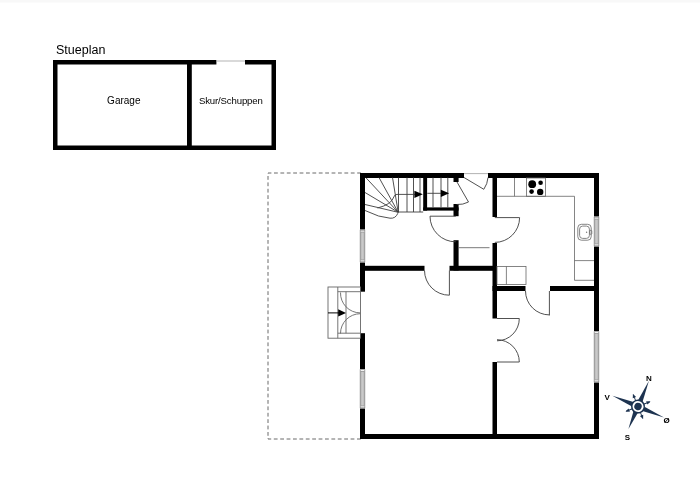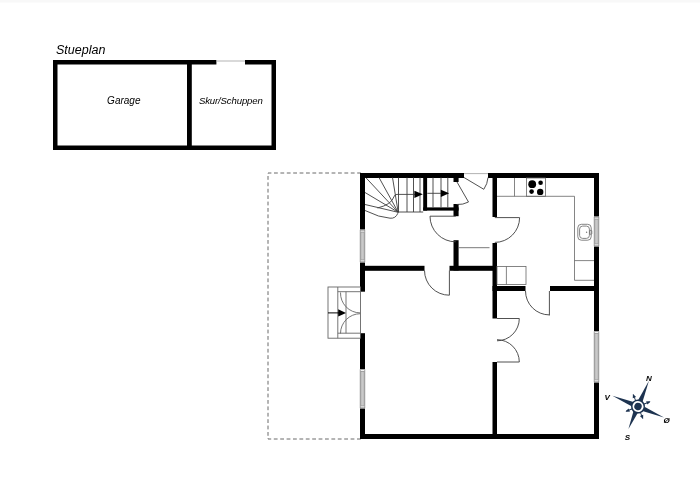--- a/index.html
+++ b/index.html
@@ -1,16 +1,16 @@
 <!DOCTYPE html>
 <html><head>
 <meta charset="utf-8">
 <style>
   html,body{margin:0;padding:0;background:#ffffff;}
-  #page{width:700px;height:500px;position:relative;font-family:"Liberation Sans",sans-serif;font-style:italic;}
+  #page{width:700px;height:500px;position:relative;font-family:"Liberation Sans",sans-serif;}
   svg{position:absolute;top:0;left:0;}
   text{font-family:"Liberation Sans",sans-serif;fill:#000;}
 </style>
 </head>
 <body>
 <div id="page">
 <svg width="700" height="500" viewBox="0 0 700 500">
 
   <rect x="0" y="0" width="700" height="500" fill="#ffffff"></rect>
 

